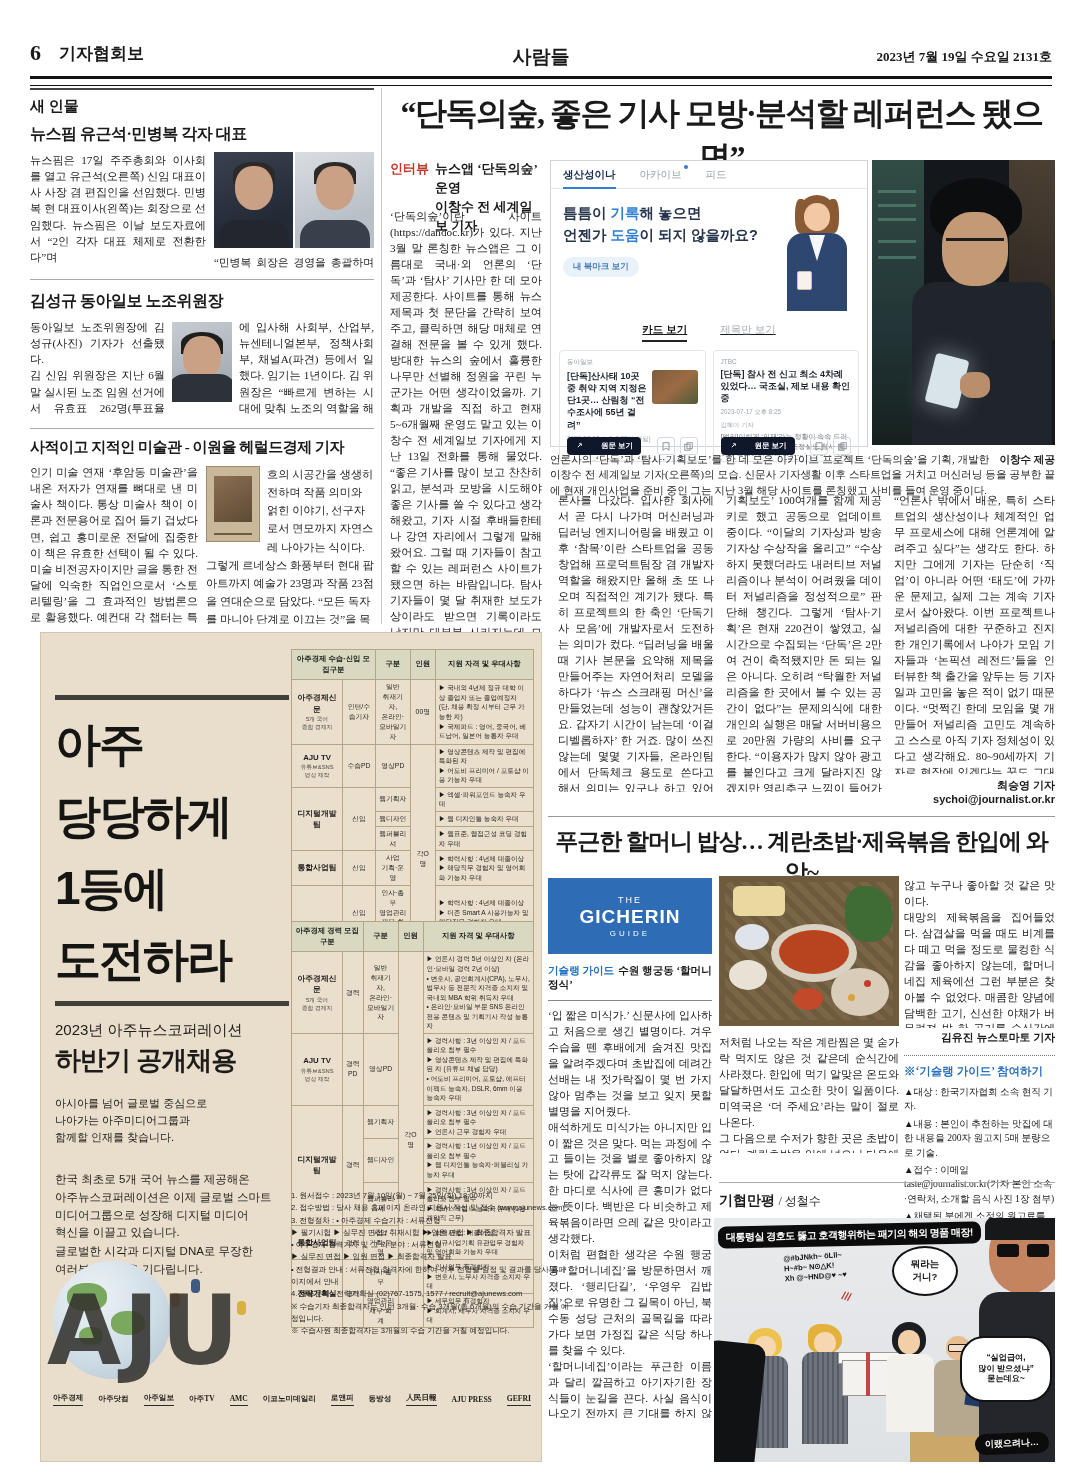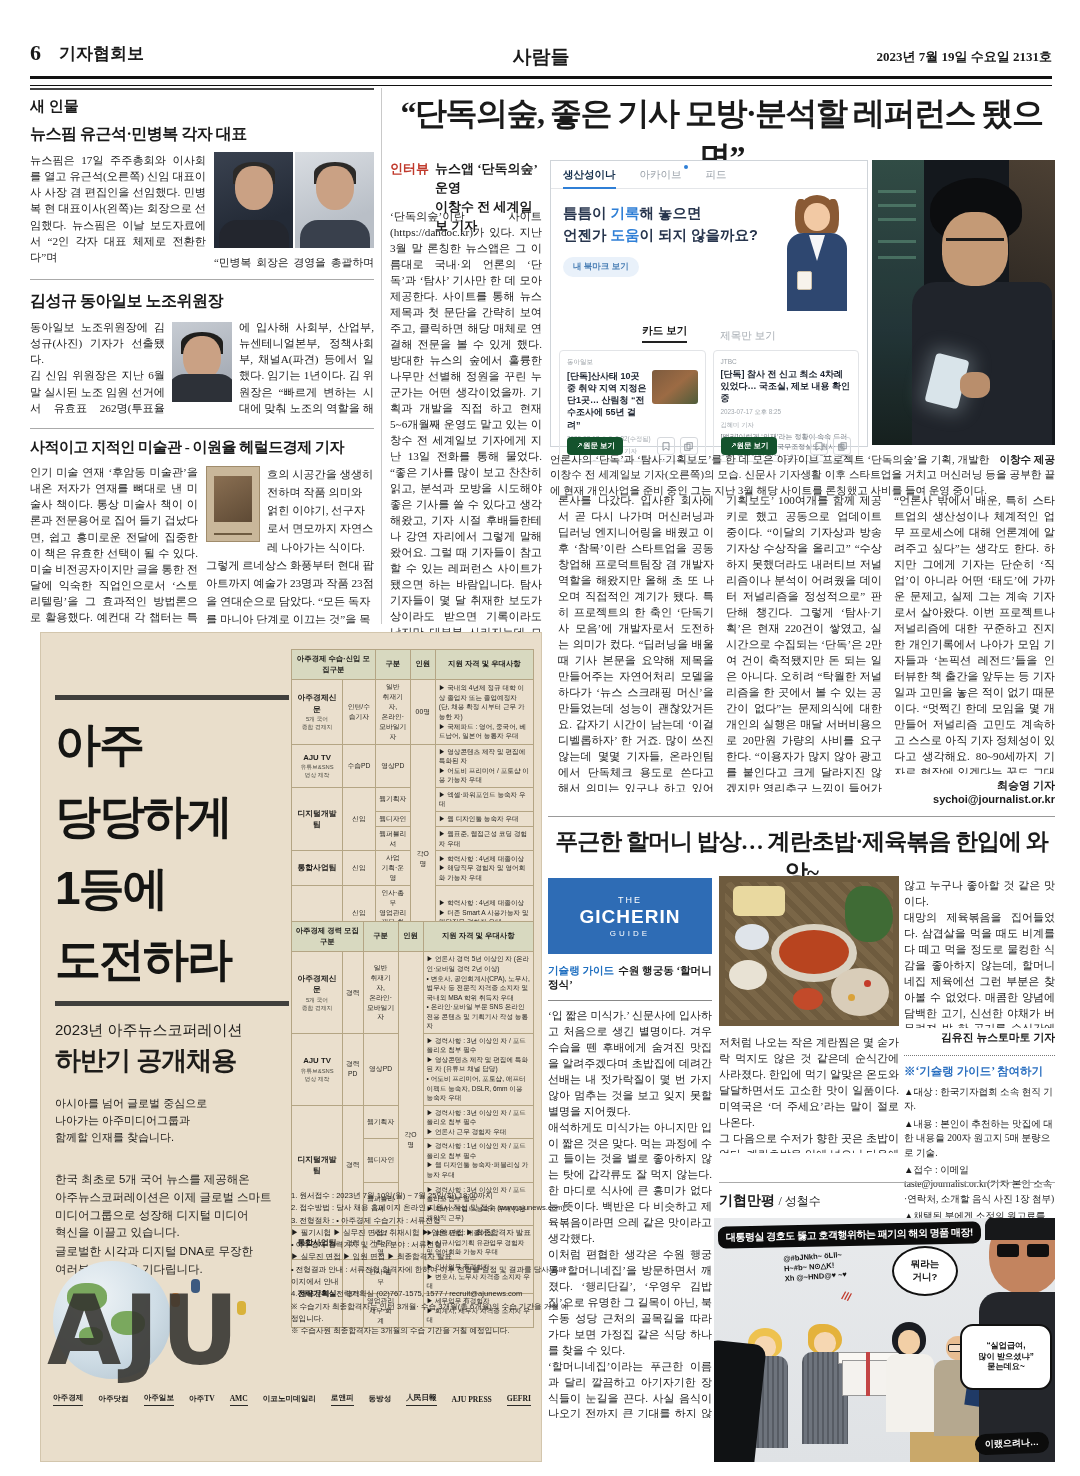--- a/index.html
+++ b/index.html
@@ -61,33 +61,33 @@
   .pill{display:inline-block;margin-top:10px;background:#e9f1fa;color:#4a7fb5;border-radius:12px;
         padding:4px 10px;font-size:8.5px;font-weight:700;}
   .woman{position:absolute;right:8px;top:4px;width:86px;height:118px;}
   .w-hair{position:absolute;left:24px;top:2px;width:40px;height:42px;border-radius:50% 50% 42% 42%;background:#8a5a34;}
   .w-face{position:absolute;left:31px;top:10px;width:26px;height:28px;border-radius:48%;background:#f2c9a4;}
   .w-hair2{position:absolute;left:22px;top:6px;width:12px;height:34px;border-radius:40%;background:#8a5a34;}
   .w-hair3{position:absolute;right:20px;top:6px;width:12px;height:34px;border-radius:40%;background:#8a5a34;}
   .w-body{position:absolute;left:14px;top:40px;width:60px;height:78px;border-radius:16px 16px 0 0;background:#2e4770;}
   .w-shirt{position:absolute;left:36px;top:42px;width:16px;height:26px;background:#f5f6f8;clip-path:polygon(0 0,100% 0,50% 100%);}
   .w-cup{position:absolute;left:24px;top:78px;width:13px;height:17px;border-radius:2px;background:#f7f3ec;border:1px solid #cbbfa9;}
-  .view-tabs{display:flex;justify-content:center;gap:33px;margin-top:2px;height:20px;align-items:flex-end;}
+  .view-tabs{display:flex;justify-content:center;gap:33px;margin-top:2px;height:20px;align-items:flex-start;text-decoration:underline;}
   .vt{font-size:10.5px;color:#a7adb3;}
   .vt.on{color:#111;font-weight:800;border-bottom:2px solid #222;padding-bottom:3px;}
   .cards{display:flex;gap:7px;padding:7px 8px 0 8px;}
   .card{flex:1;border:1px solid #e2e4e7;border-radius:4px;padding:7px;position:relative;height:96px;overflow:hidden;}
   .c-src{font-size:6.5px;color:#9aa0a6;margin-bottom:3px;}
   .c-head{display:flex;gap:3px;}
   .c-title{font-size:9px;font-weight:800;color:#1d2430;line-height:1.35;flex:1;}
   .c-thumb{width:46px;height:34px;border-radius:3px;flex:0 0 46px;background:linear-gradient(140deg,#7d5b3e 0%,#9c6b44 50%,#4e5c3a 100%);}
   .c-meta{font-size:6.3px;color:#a2a8ae;margin-top:3px;line-height:1.5;}
   .c-ex{font-size:7px;color:#6d747c;line-height:1.45;margin-top:3px;}
   .c-foot{position:absolute;left:7px;right:7px;bottom:6px;display:flex;align-items:center;}
-  .btn-orig{background:#14532d;color:#fff;font-size:7.5px;font-weight:700;border-radius:4px;padding:4px 8px;display:inline-flex;align-items:center;gap:1px;}
+  .btn-orig{background:#0f172a;color:#fff;font-size:7.5px;font-weight:700;border-radius:4px;padding:4px 8px;display:inline-flex;align-items:center;gap:19px;}
   .sq{width:16px;height:16px;border:1px solid #d6d9dd;border-radius:3px;margin-left:5px;display:inline-flex;align-items:center;justify-content:center;color:#8a9097;font-size:9px;}
   .c-foot .spacer{flex:1;}
   
   .rphoto{left:872px;top:160px;width:183px;height:285px;background:#14181d;overflow:hidden;}
   .glow{position:absolute;left:0;top:0;width:52px;height:285px;background:linear-gradient(180deg,#35524a,#24383a 60%,#17221f);opacity:.9;}
   .glow .scr{position:absolute;left:6px;width:38px;height:3px;background:#6fae8f;opacity:.5;}
   .win{position:absolute;right:0;top:0;width:46px;height:180px;background:linear-gradient(200deg,#5a4a39,#2c2620);opacity:.8;}
   .m-hair{position:absolute;left:58px;top:18px;width:92px;height:64px;border-radius:50% 50% 40% 40%;background:#0c0d0f;}
   .m-face{position:absolute;left:70px;top:52px;width:66px;height:74px;border-radius:44%;background:#c49a76;}
   .m-glass{position:absolute;left:74px;top:78px;width:58px;height:14px;border-top:3px solid #1c1c1c;}
@@ -151,21 +151,21 @@
   
   .mp-hdr{left:719px;top:1192px;font-size:14px;font-weight:800;}
   .mp-hdr .auth{font-weight:400;font-size:12px;}
   .cartoon{left:714px;top:1218px;width:341px;height:244px;background:linear-gradient(180deg,#e8eaec 0%,#dfe2e5 100%);overflow:hidden;font-family:"Liberation Sans",sans-serif;}
   .ct-banner{position:absolute;left:4px;top:6px;background:#0c0c0c;color:#fff;font-size:10px;font-weight:800;
              padding:4px 8px;border-radius:8px;transform:rotate(-1.2deg);letter-spacing:-0.5px;}
   .gib{position:absolute;left:70px;top:34px;font-size:7.5px;font-weight:800;color:#131313;transform:rotate(-4deg);line-height:1.35;}
   .bubble{position:absolute;background:#fff;border:2px solid #111;border-radius:50%;
           display:flex;align-items:center;justify-content:center;text-align:center;font-weight:800;color:#111;}
   .bub2{left:178px;top:28px;width:62px;height:46px;font-size:9.5px;}
-  .bub3{left:246px;top:106px;width:88px;height:62px;border-radius:13px;font-size:8.2px;line-height:1.3;}
+  .bub3{left:246px;top:118px;width:88px;height:62px;border-radius:24px;font-size:8.2px;line-height:1.3;}
   .bub4{position:absolute;right:6px;bottom:8px;background:#0c0c0c;color:#fff;border-radius:12px;padding:4px 10px;font-size:9px;font-weight:800;transform:rotate(-2deg);}
   .guardL{position:absolute;left:-14px;bottom:-10px;width:60px;height:130px;background:#101214;transform:rotate(6deg);border-radius:12px;}
   .guardR{position:absolute;right:-20px;top:-8px;width:92px;height:252px;}
   .gr-head{position:absolute;left:6px;top:6px;width:72px;height:78px;border-radius:46%;background:#c3845f;}
   .gr-hair{position:absolute;left:2px;top:0px;width:80px;height:30px;border-radius:50% 50% 0 0;background:#17181a;}
   .gr-glass{position:absolute;left:14px;top:34px;width:22px;height:13px;background:#101010;border-radius:3px;}
   .gr-glass2{position:absolute;left:44px;top:34px;width:22px;height:13px;background:#101010;border-radius:3px;}
   .gr-body{position:absolute;left:-4px;top:82px;width:96px;height:170px;background:#24262b;border-radius:20px 8px 0 0;}
   .blonde{position:absolute;width:54px;height:120px;}
   .bl1{left:24px;bottom:14px;}

